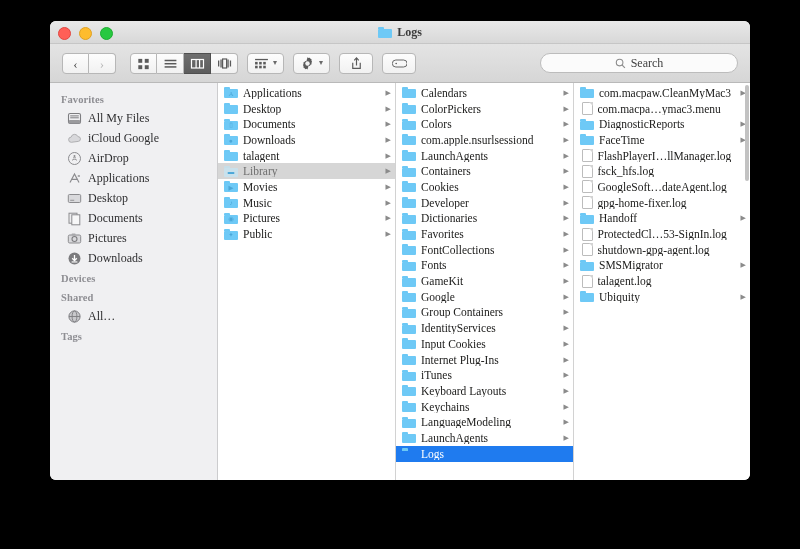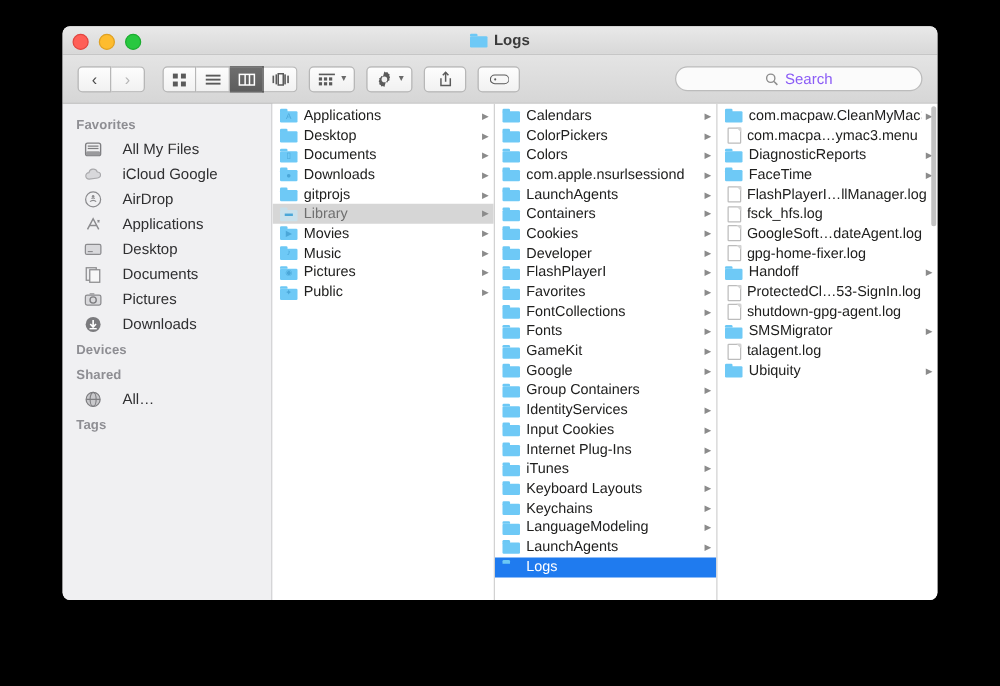--- a/index.html
+++ b/index.html
@@ -3,21 +3,21 @@
 <meta charset="utf-8">
 <style>
   html, body {
     margin: 0; padding: 0;
     width: 800px; height: 549px;
     background: #000;
     overflow: hidden;
     font-family: "Liberation Sans", sans-serif;
     -webkit-font-smoothing: antialiased;
   }
-  #screen { position: relative; width: 689px; height: 549px; background: #000; }
+  #screen { position: relative; width: 689px; height: 549px; background: #000; font-family: Liberation Serif, serif; }
 
   
   #window {
     position: absolute;
     left: 50px; top: 21px;
     width: 700px; height: 459px;
     background: #f6f6f6;
     border-radius: 6px;
     box-shadow: 0 8px 26px rgba(0,0,0,0.55);
     overflow: hidden;
@@ -92,21 +92,21 @@
   .searchbox {
     margin-left: auto;
     width: 198px; height: 20px;
     background: #fbfbfb;
     border: 1px solid #bcbcbc;
     border-radius: 10px;
     display: flex; align-items: center; justify-content: center;
     gap: 5px;
     box-sizing: border-box;
   }
-  .searchbox .ph { font-size: 12px; color: #8b5cf6; }
+  .searchbox .ph { font-size: 12px; color: #404040; }
 
   
   .body { display: flex; flex: 1 1 auto; min-height: 0; }
 
   
   .sidebar {
     width: 168px;
     flex: 0 0 168px;
     background: #f0f0f2;
     border-right: 1px solid #ccccce;
@@ -114,21 +114,21 @@
     box-sizing: border-box;
     overflow: hidden;
   }
   .sb-header {
     font-size: 10.5px; font-weight: bold; color: #8e8e93;
     padding: 5px 0 3px 11px;
     letter-spacing: 0.1px;
   }
   .sb-item {
     display: flex; align-items: center;
-    gap: 16px;
+    gap: 6px;
     height: 20px;
     padding-left: 17px;
     font-size: 12px;
     color: #2f2f31;
   }
   .sb-icon { width: 15px; height: 15px; flex: 0 0 15px; display: flex; align-items: center; justify-content: center; }
 
   
   .columns { flex: 1 1 auto; display: flex; background: #ffffff; min-width: 0; position: relative; }
   .col {
@@ -439,21 +439,21 @@
                 <span class="glyph">●</span>
               </span>
               <span class="lbl">Downloads</span>
               <span class="arrow">▶</span>
             </div>
             <div class="row">
               <span class="ficon">
                 <span class="tab"></span>
                 <span class="bod"></span>
               </span>
-              <span class="lbl">gitprojs</span>
+              <span class="lbl">talagent</span>
               <span class="arrow">▶</span>
             </div>
             <div class="row sel-inactive">
               <span class="ficon dim">
                 <span class="tab"></span>
                 <span class="bod"></span>
                 <span class="glyph">▬</span>
               </span>
               <span class="lbl">Library</span>
               <span class="arrow">▶</span>
@@ -558,21 +558,21 @@
                 <span class="bod"></span>
               </span>
               <span class="lbl">Developer</span>
               <span class="arrow">▶</span>
             </div>
             <div class="row">
               <span class="ficon">
                 <span class="tab"></span>
                 <span class="bod"></span>
               </span>
-              <span class="lbl">FlashPlayerI</span>
+              <span class="lbl">Dictionaries</span>
               <span class="arrow">▶</span>
             </div>
             <div class="row">
               <span class="ficon">
                 <span class="tab"></span>
                 <span class="bod"></span>
               </span>
               <span class="lbl">Favorites</span>
               <span class="arrow">▶</span>
             </div>

